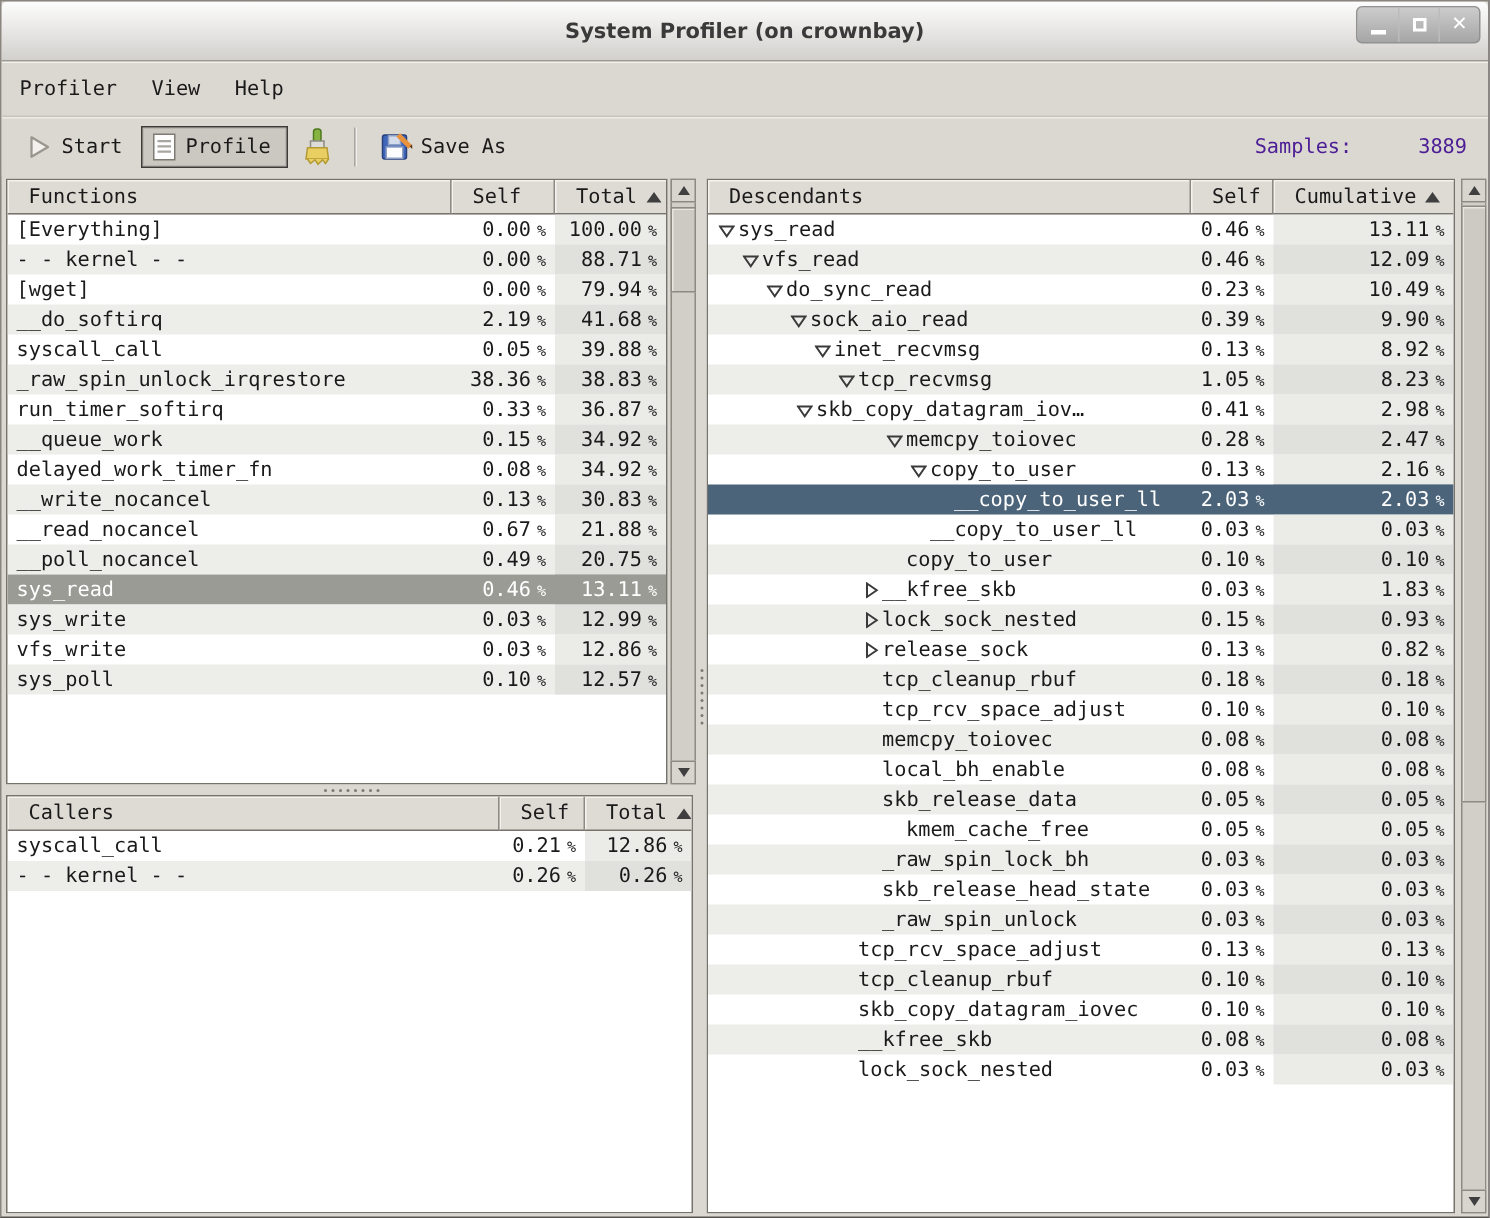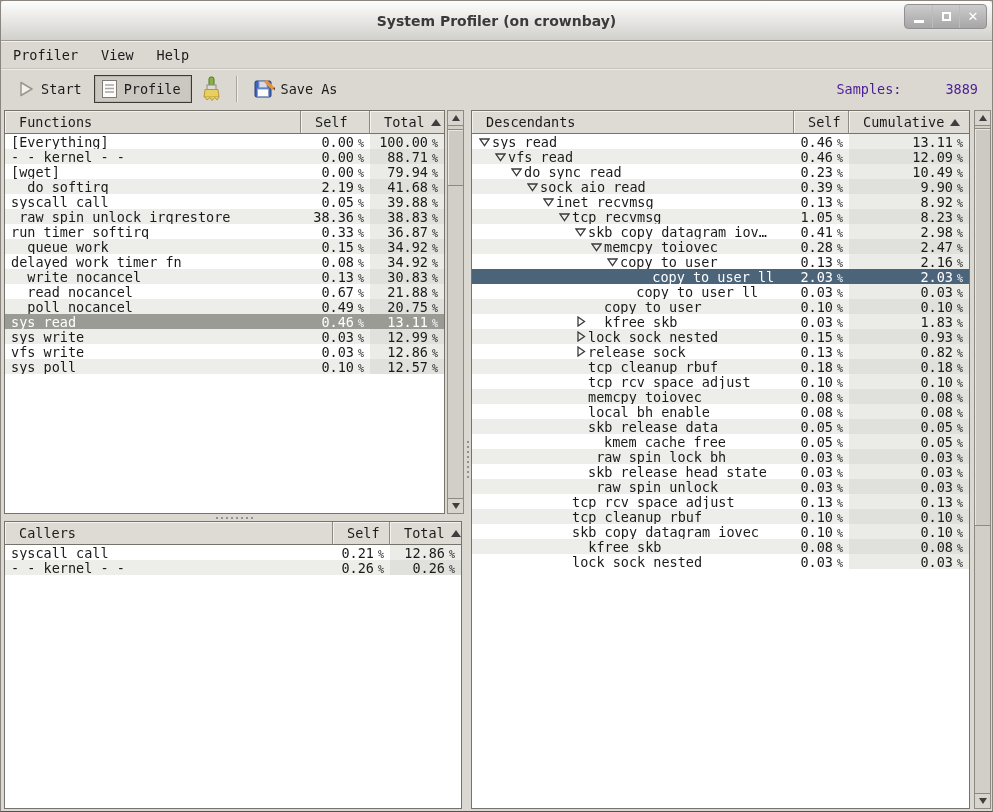--- a/index.html
+++ b/index.html
@@ -17,21 +17,21 @@
   .title{flex:1;text-align:center;font:bold 14px "DejaVu Sans",sans-serif;color:#3a3a3a;}
   .win-controls{position:absolute;right:5px;top:3px;display:flex;
     background:linear-gradient(#cccccc,#a6a6a6);border:1px solid #919191;border-radius:4px;overflow:hidden;}
   .win-btn{width:27px;height:23px;display:flex;align-items:center;justify-content:center;
     border-left:1px solid #bcbcbc;cursor:default;}
   .win-btn:first-child{border-left:none;}
   .glyph-min{width:10px;height:3px;background:#fff;margin-top:9px;}
   .glyph-max{width:9px;height:9px;border:2px solid #fff;}
   .glyph-close{color:#fff;font:bold 13px "DejaVu Sans",sans-serif;line-height:1;}
   
-  .menubar{flex:none;height:27px;display:flex;align-items:center;padding:0 10px;
+  .menubar{flex:none;height:36px;display:flex;align-items:center;padding:0 10px;
     background:#dbd8d2;box-shadow:inset 0 1px 0 #f3f1ed;font-size:13.5px;}
   .menu-item{margin-right:19px;padding:2px 2px;}
   
   .toolbar{flex:none;height:40px;display:flex;align-items:center;padding:0 8px;
     background:#dbd8d2;border-top:1px solid #c7c3bd;box-shadow:inset 0 1px 0 #edebe6;font-size:13.5px;}
   .tb-btn{display:flex;align-items:center;gap:6px;padding:4px 8px;}
   .tb-toggle{background:#cbc7c1;border:1px solid #3c3a37;box-shadow:inset 0 0 0 1px #b9b5af;
     padding:3px 10px 3px 6px;display:flex;align-items:center;gap:6px;margin-left:4px;}
   .tb-sep{width:1px;height:26px;background:#a9a59f;box-shadow:1px 0 0 #f0eeea;margin:0 9px 0 6px;flex:none;}
   .tb-spacer{flex:1;}
@@ -49,21 +49,21 @@
   .tv{flex:1;border:1px solid #76726c;background:#fff;display:flex;flex-direction:column;
     overflow:hidden;font-size:13.5px;}
   .tv-head{flex:none;height:23px;display:flex;background:#dedbd5;}
   .hc{display:flex;align-items:center;padding:0 14px;border-right:1px solid #8d8983;
     border-bottom:1px solid #76726c;box-shadow:inset 1px 1px 0 #f4f2ee;overflow:hidden;white-space:nowrap;}
   .hc:last-child{border-right:none;}
   .hc .htxt{flex:1;}
   .sort-arrow{width:0;height:0;border-left:5px solid transparent;border-right:5px solid transparent;
     border-bottom:7px solid #3f3f3f;margin-left:6px;flex:none;}
   .tv-body{flex:1;overflow:hidden;}
-  .row{display:flex;height:15px;align-items:stretch;}
+  .row{display:flex;height:20px;align-items:stretch;}
   .row.alt{background:#ededea;}
   .cell{display:flex;align-items:center;padding:0 6px;white-space:nowrap;overflow:hidden;}
   .num{justify-content:flex-end;}
   .pct{font-size:10px;margin-left:4px;}
   
   .c-name{flex:1;}
   .fn .c-self{flex:none;width:69px;}   .fn .c-total{flex:none;width:74px;}
   .cl .c-self{flex:none;width:57px;}   .cl .c-total{flex:none;width:71px;}
   .ds .c-self{flex:none;width:55px;}   .ds .c-cum{flex:none;width:120px;}
   
@@ -494,21 +494,21 @@
                 <span>tcp_recvmsg</span>
               </div>
               <div class="cell c-self num">
                 <span>1.05<span class="pct">%</span></span>
               </div>
               <div class="cell c-cum num sorted">
                 <span>8.23<span class="pct">%</span></span>
               </div>
             </div>
             <div class="row">
-              <div class="cell c-name" style="padding-left: 100px;">
+              <div class="cell c-name" style="padding-left: 56px;">
                 <span class="exp">
                   <svg width="11" height="11">
                     <polygon points="1,3 10,3 5.5,9.5" fill="none" stroke="#3a3a3a" stroke-width="1.3"></polygon>
                   </svg>
                 </span>
                 <span>skb_copy_datagram_iov…</span>
               </div>
               <div class="cell c-self num">
                 <span>0.41<span class="pct">%</span></span>
               </div>

